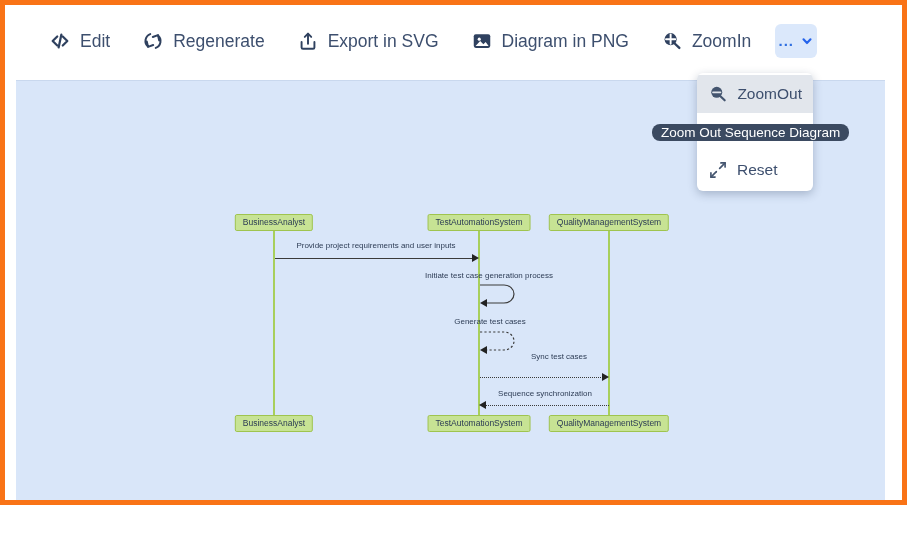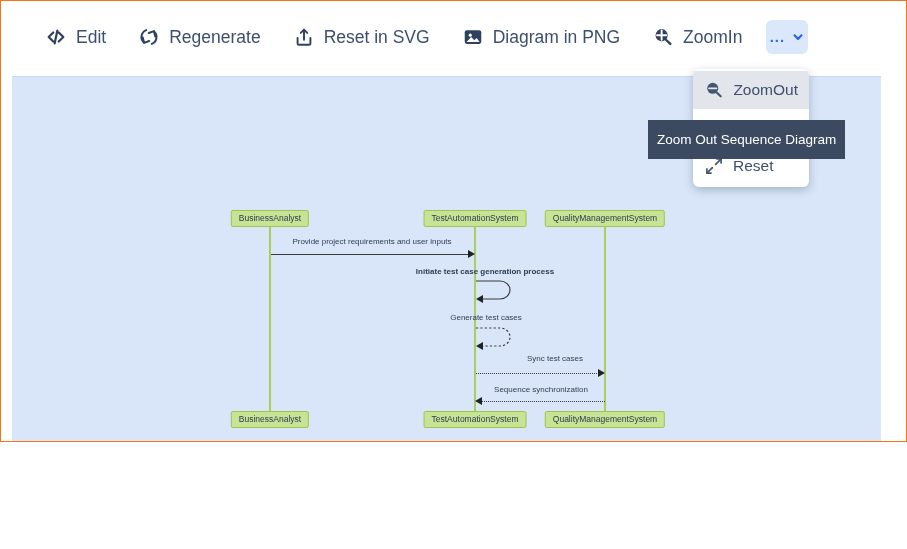--- a/index.html
+++ b/index.html
@@ -9,23 +9,23 @@
   }
   body {
     width: 907px;
     height: 549px;
     font-family: "Liberation Sans", sans-serif;
     overflow: hidden;
   }
   #app {
     position: relative;
     width: 907px;
-    height: 442px;
+    height: 505px;
     box-sizing: border-box;
-    border: 1px solid #f97316;
+    border: 5px solid #f97316;
     background: #ffffff;
     overflow: hidden;
   }
 
   
   .toolbar {
     position: absolute;
     left: 0; top: 0;
     width: 901px;
     height: 72px;
@@ -194,22 +194,22 @@
   }
   .menu-item.hidden-item { visibility: hidden; }
 
   .tooltip {
     position: absolute;
     left: 647px;
     top: 119px;
     background: #3b4a61;
     color: #ffffff;
     font-size: 13.5px;
-    padding: 12px 9px;
-    border-radius: 0;
+    padding: 1px 9px;
+    border-radius: 8px;
     white-space: nowrap;
     z-index: 40;
   }
 </style>
 </head>
 <body>
 
 <div id="app">
 
   <div class="toolbar">
@@ -238,21 +238,21 @@
     </button>
 
     <button class="tool-btn">
       <span class="ico">
         <svg width="22" height="22" viewBox="0 0 24 24" fill="none" stroke="currentColor" stroke-width="2.1" stroke-linecap="round" stroke-linejoin="round">
           <path d="M5 13v6a1.5 1.5 0 0 0 1.5 1.5h11A1.5 1.5 0 0 0 19 19v-6"></path>
           <polyline points="8.5,7.5 12,4 15.5,7.5"></polyline>
           <line x1="12" y1="4" x2="12" y2="15"></line>
         </svg>
       </span>
-      <span>Reset in SVG</span>
+      <span>Export in SVG</span>
     </button>
 
     <button class="tool-btn">
       <span class="ico">
         <svg width="22" height="22" viewBox="0 0 24 24">
           <rect x="3" y="4.5" width="18" height="15" rx="2.2" fill="currentColor"></rect>
           <circle cx="9" cy="10" r="1.7" fill="#ffffff"></circle>
           <path d="M5 17.5 L10 12 L13.5 15.5 L16 13 L19.2 17.5 Z" fill="#ffffff"></path>
         </svg>
       </span>
@@ -297,41 +297,41 @@
       <div class="pbox" style="left:593px; top:133px;">
         <span>QualityManagementSystem</span>
       </div>
 
       <div class="msg-label" style="left:360px; top:160px;">
         <span>Provide project requirements and user inputs</span>
       </div>
       <div class="arrow-line" style="left:259px; top:177px; width:198px;"></div>
       <div class="arrow-head right" style="left:456px; top:173px;"></div>
 
-      <div class="msg-label" style="left:473px; top:190px;font-weight:bold;">
+      <div class="msg-label" style="left:473px; top:190px;">
         <span>Initiate test case generation process</span>
       </div>
       <div class="self-loop" style="left:462px; top:200px;">
         <svg width="45" height="26" viewBox="0 0 45 26" fill="none" stroke="#3a3a3a" stroke-width="1.2">
           <path d="M2 4 H26 A10 9 0 0 1 26 22 H8"></path>
         </svg>
       </div>
       <div class="arrow-head left" style="left:464px; top:218px;"></div>
 
       <div class="msg-label" style="left:474px; top:236px;">
         <span>Generate test cases</span>
       </div>
       <div class="self-loop" style="left:462px; top:247px;">
         <svg width="45" height="26" viewBox="0 0 45 26" fill="none" stroke="#3a3a3a" stroke-width="1.2" stroke-dasharray="2.2,2.2">
           <path d="M2 4 H26 A10 9 0 0 1 26 22 H8"></path>
         </svg>
       </div>
       <div class="arrow-head left" style="left:464px; top:265px;"></div>
 
-      <div class="msg-label" style="left:529px; top:277px;padding-left:28px;">
+      <div class="msg-label" style="left:529px; top:271px;padding-left:28px;">
         <span>Sync test cases</span>
       </div>
       <div class="arrow-line dotted" style="left:464px; top:296px; width:123px;"></div>
       <div class="arrow-head right" style="left:586px; top:292px;"></div>
 
       <div class="msg-label" style="left:529px; top:308px;">
         <span>Sequence synchronization</span>
       </div>
       <div class="arrow-line dotted" style="left:470px; top:324px; width:123px;"></div>
       <div class="arrow-head left" style="left:463px; top:320px;"></div>

